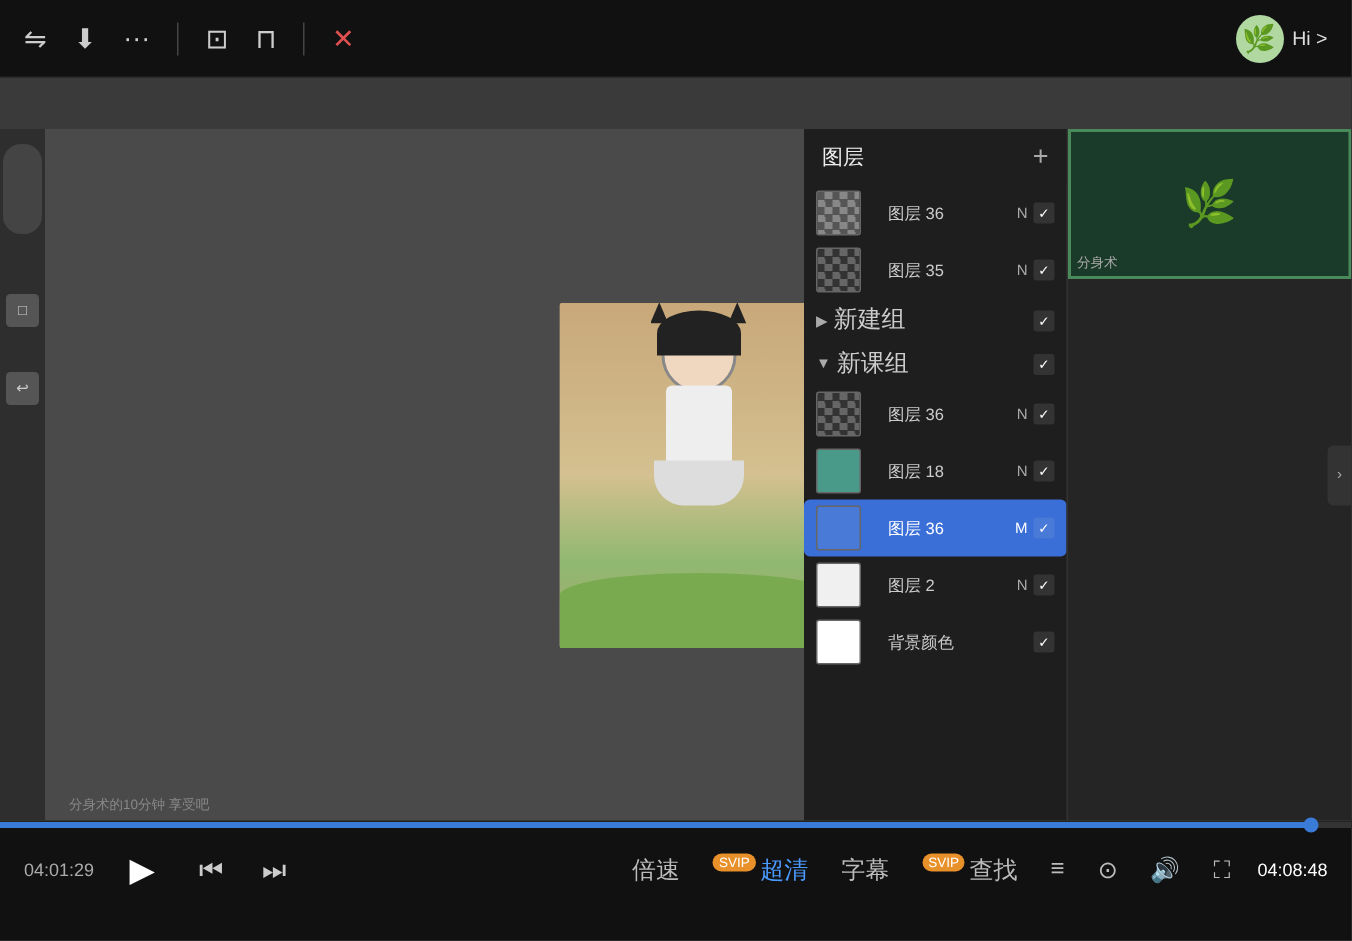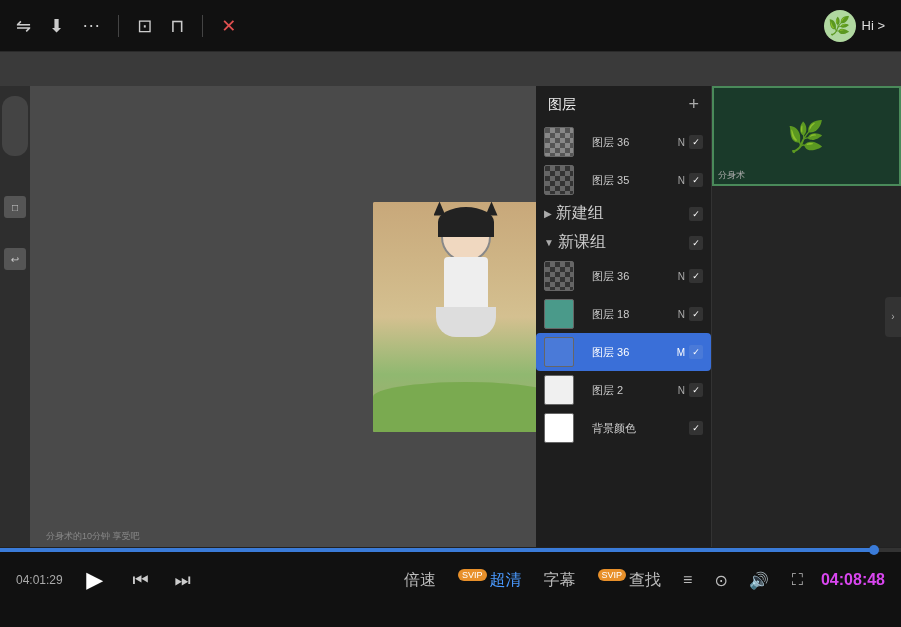--- a/index.html
+++ b/index.html
@@ -680,16 +680,16 @@
         <span class="badge">SVIP</span>超清
       </button>
       <button class="icon-btn">字幕</button>
       <button class="icon-btn">
         <span class="badge">SVIP</span>查找
       </button>
       <button class="icon-btn">≡</button>
       <button class="icon-btn">⊙</button>
       <button class="icon-btn">🔊</button>
       <button class="icon-btn">⛶</button>
-      <span style="font-size:16px;color:#d946ef;font-weight:bold;">04:08:48</span>
+      <span style="font-size:12px;color:#ffffff;">04:08:48</span>
     </div>
   </div>
 </div>
 
 </body></html>

